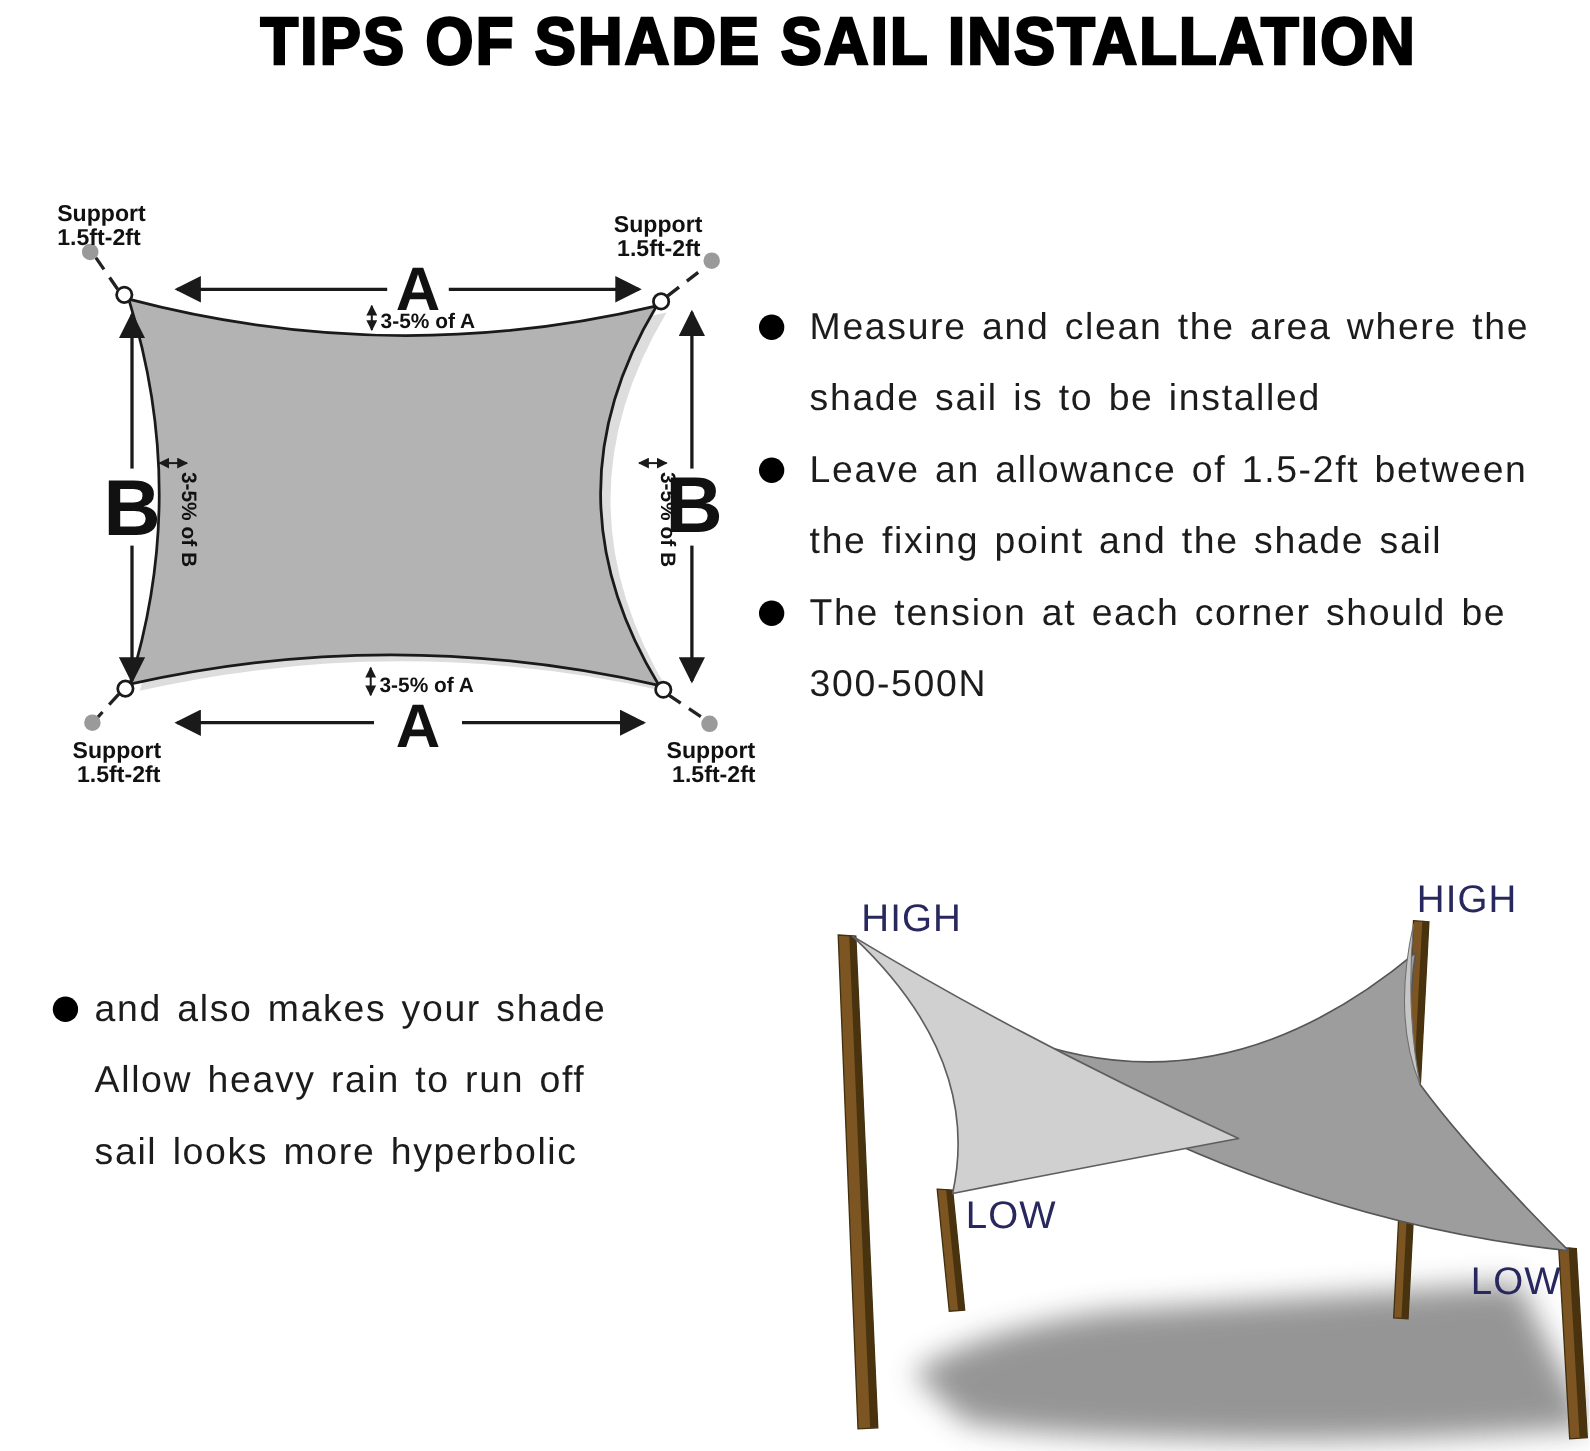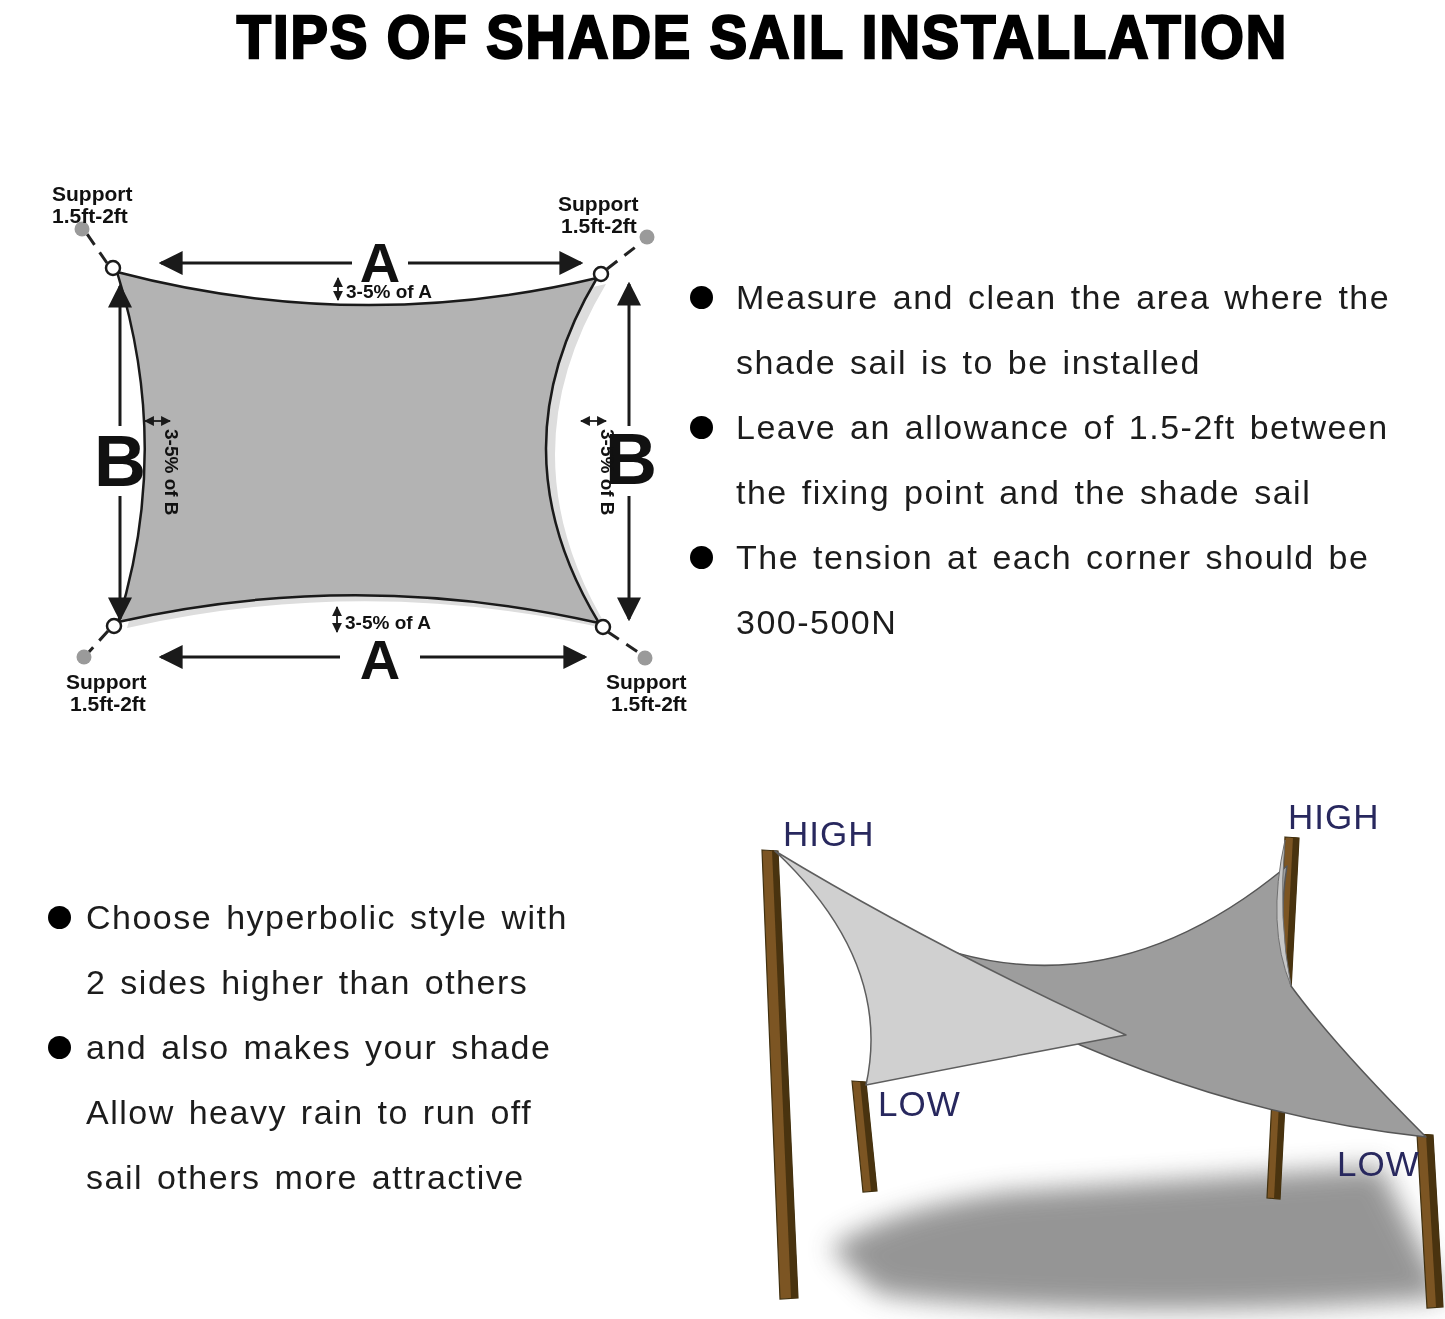--- a/index.html
+++ b/index.html
@@ -155,28 +155,23 @@
     <div class="tip">
       <span class="bullet-dot"></span>
       <span class="tline">The tension at each corner should be</span>
       <span class="tline">300-500N</span>
     </div>
   </div>
 
   <div class="tips tips-left">
     <div class="tip">
       <span class="bullet-dot"></span>
-      <span class="tline">Choose hyperbolic style with</span>
-      <span class="tline">2 sides higher than others</span>
-    </div>
-    <div class="tip">
-      <span class="bullet-dot"></span>
       <span class="tline">and also makes your shade</span>
       <span class="tline">Allow heavy rain to run off</span>
-      <span class="tline">sail others more attractive</span>
+      <span class="tline">sail looks more hyperbolic</span>
     </div>
   </div>
 
   <svg class="illustration" viewBox="0 0 805 539">
     <defs>
       <filter id="softblur" x="-30%" y="-30%" width="160%" height="160%">
         <feGaussianBlur stdDeviation="13"></feGaussianBlur>
       </filter>
     </defs>
 

